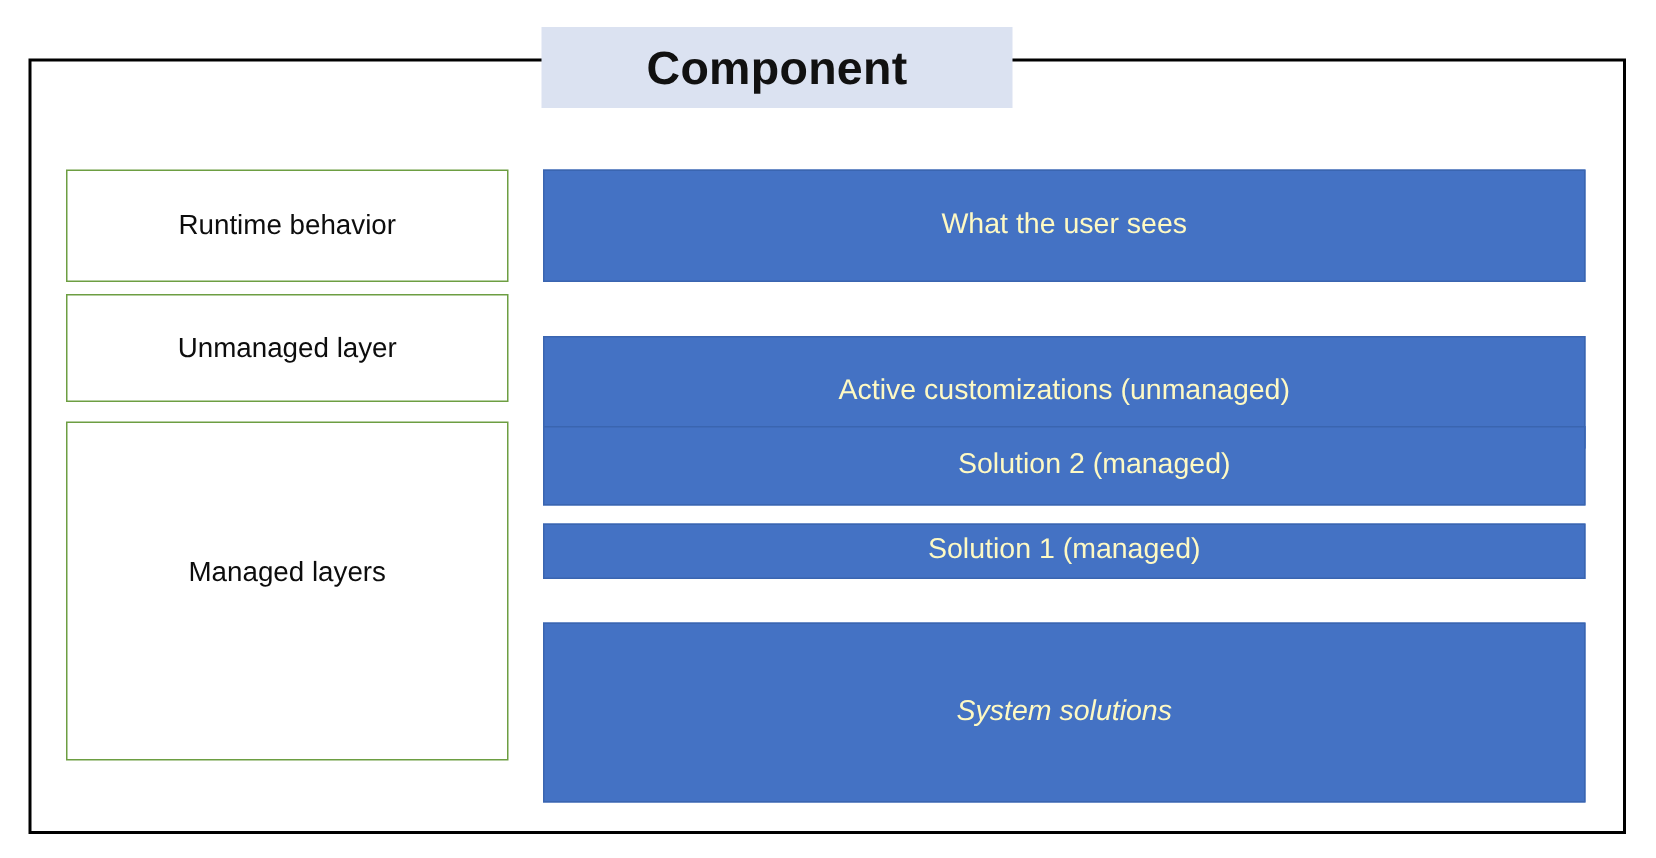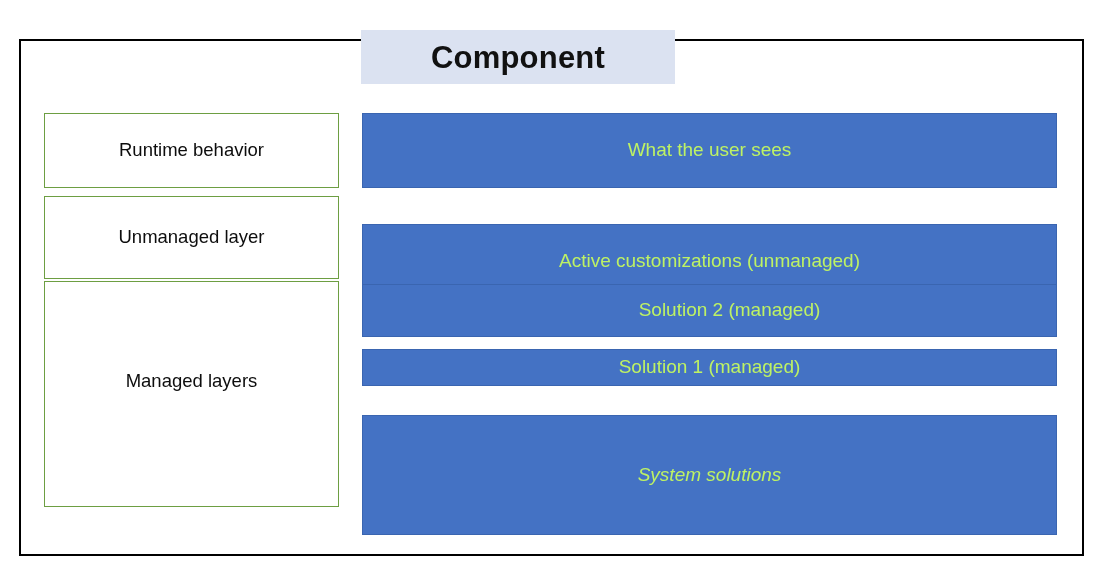--- a/index.html
+++ b/index.html
@@ -34,21 +34,20 @@
     position: absolute;
     left: 361px;
     top: 18px;
     width: 314px;
     height: 54px;
     background: #dbe2f1;
     display: flex;
     align-items: center;
     justify-content: center;
     z-index: 5;
-    margin-top: 12px;
   }
   .title-banner .title-text {
     font-size: 31px;
     font-weight: bold;
     color: #111111;
     letter-spacing: 0.2px;
     line-height: 1;
   }
 
   
@@ -68,21 +67,21 @@
     align-items: center;
     justify-content: center;
   }
   .label-box .label-text {
     font-size: 18.5px;
     color: #0d0d0d;
     line-height: 1.2;
     text-align: center;
   }
   .label-box--runtime   { top: 0px;   height: 75px; }
-  .label-box--unmanaged { top: 83px;  height: 83px; }
+  .label-box--unmanaged { top: 83px;  height: 72px; }
   .label-box--managed   { top: 168px; height: 226px; }
   
   .label-box--managed .label-text { position: relative; top: -13px; }
 
   
   .bar-col {
     position: absolute;
     left: 362px;
     top: 113px;
   }
@@ -92,21 +91,21 @@
     box-sizing: border-box;
     width: 695px;
     background: #4472c4;
     border: 1px solid #3a65b0;
     display: flex;
     align-items: center;
     justify-content: center;
   }
   .bar .bar-text {
     font-size: 19px;
-    color: #bef264;
+    color: #fef9c3;
     line-height: 1.2;
     text-align: center;
   }
   .bar--sees        { top: 0px;   height: 75px; }
   .bar--active      { top: 87px;  height: 75px; margin-top: 24px; }
   .bar--solution2   { top: 171px; height: 53px; padding-left: 40px; }
   .bar--solution1   { top: 236px; height: 37px; }
   .bar--system      { top: 302px; height: 120px; font-style: italic; }
 </style>
 </head>

